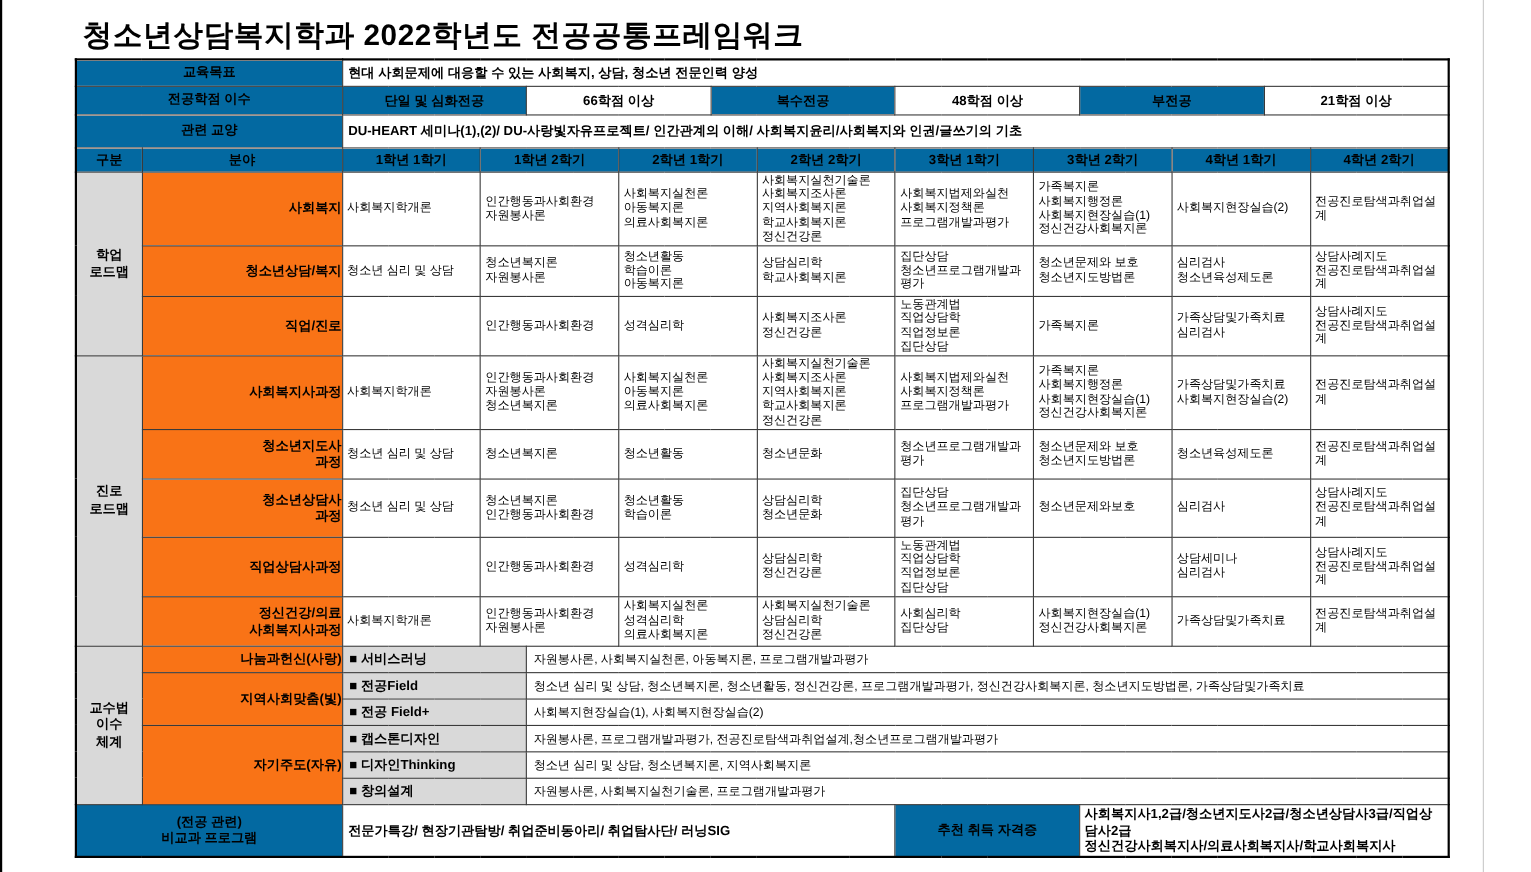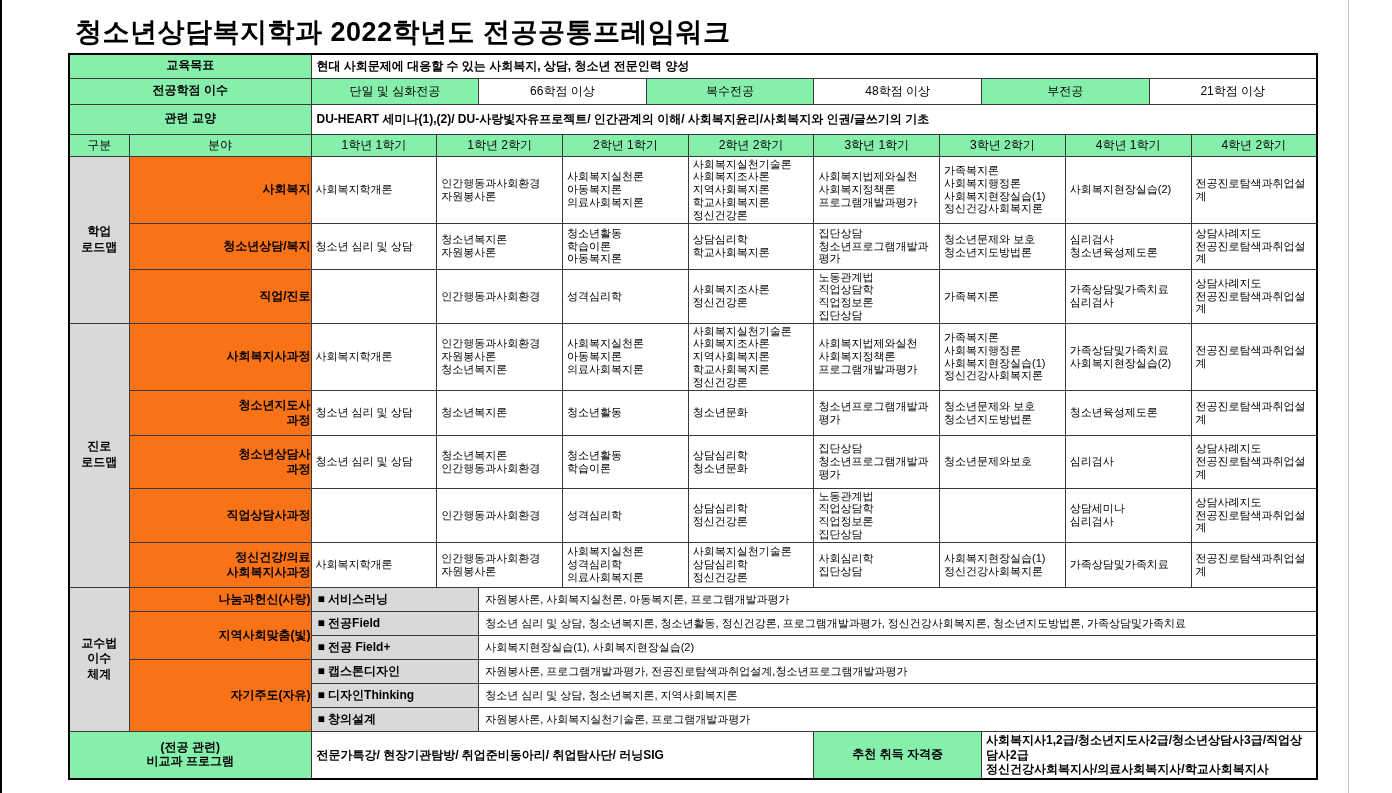--- a/index.html
+++ b/index.html
@@ -10,24 +10,24 @@
   .left-edge{position:absolute;left:0;top:0;width:2px;height:793px;background:#000;}
   .right-line{position:absolute;left:1348px;top:0;width:1px;height:793px;background:#c9c9c9;}
   .title{
     position:absolute;left:75px;top:14px;font-size:27px;font-weight:bold;letter-spacing:0.5px;
   }
   table.tbl{
     position:absolute;left:68px;top:53px;width:1248px;
     border-collapse:collapse;table-layout:fixed;border:2px solid #000;
   }
   td{border:1px solid #3a3a3a;overflow:hidden;padding:0;vertical-align:middle;}
-  .g{background:#86efac;}
+  .g{background:#0369a1;}
   .lbl{font-weight:bold;text-align:center;font-size:12px;white-space:pre-line;line-height:1.15;}
   .val{font-weight:bold;text-align:left;font-size:12px;padding:1px 5px;line-height:1.2;}
-  .hdr{font-weight:normal;text-align:center;font-size:12px;}
+  .hdr{font-weight:bold;text-align:center;font-size:12px;}
   .grp{background:#d9d9d9;font-weight:bold;text-align:center;font-size:12px;white-space:pre-line;line-height:1.3;}
   .fld{background:#f97316;font-weight:bold;text-align:right;font-size:12px;white-space:pre-line;line-height:1.25;}
   .c{font-size:11px;text-align:left;padding:1px 4px;white-space:pre-line;line-height:1.16;}
   .mth{background:#d9d9d9;font-weight:bold;text-align:left;font-size:12px;padding:1px 6px;}
   .crs{font-size:11px;text-align:left;padding:1px 6px;}
   .cert{font-size:12px;font-weight:bold;text-align:left;padding:1px 4px;white-space:pre-line;line-height:1.2;word-break:break-all;}
 </style>
 </head>
 <body>
 

